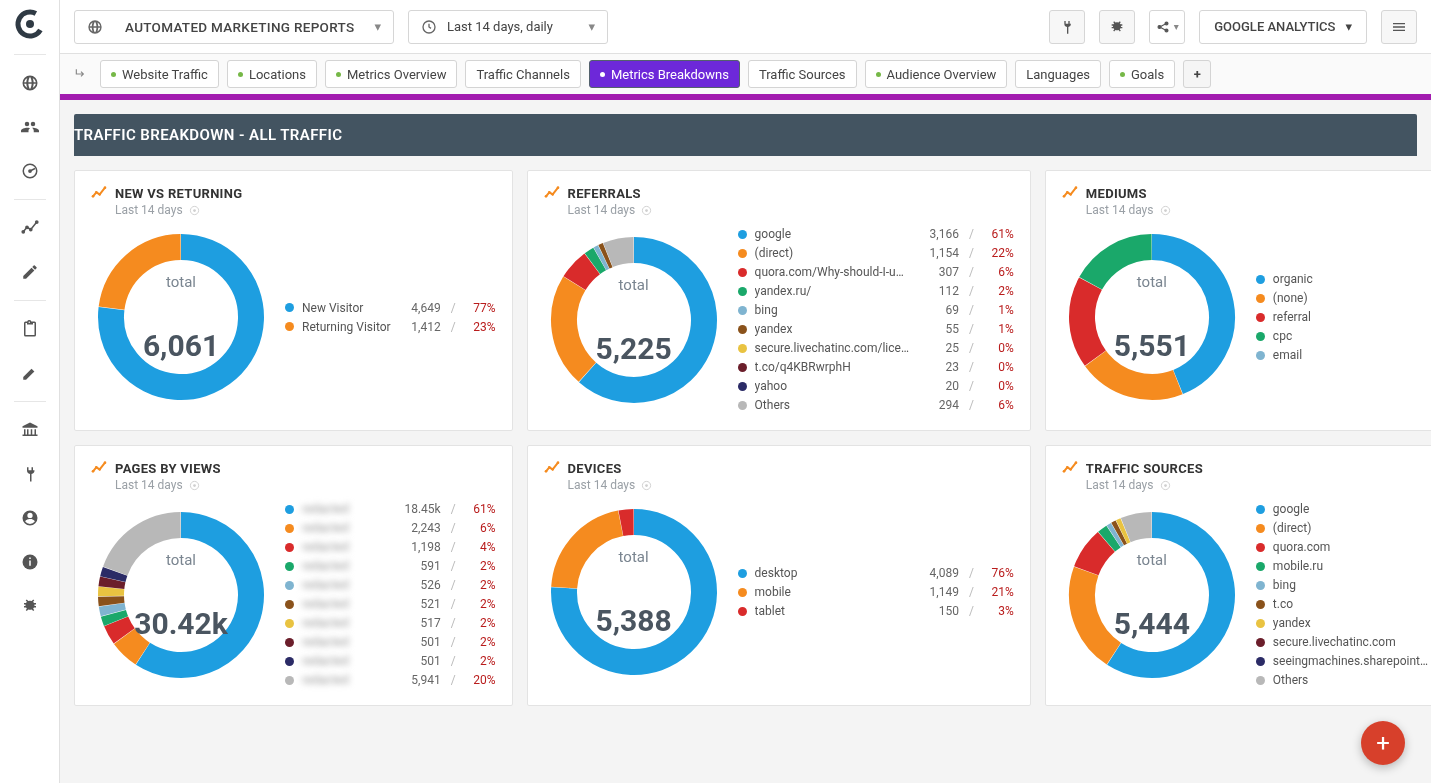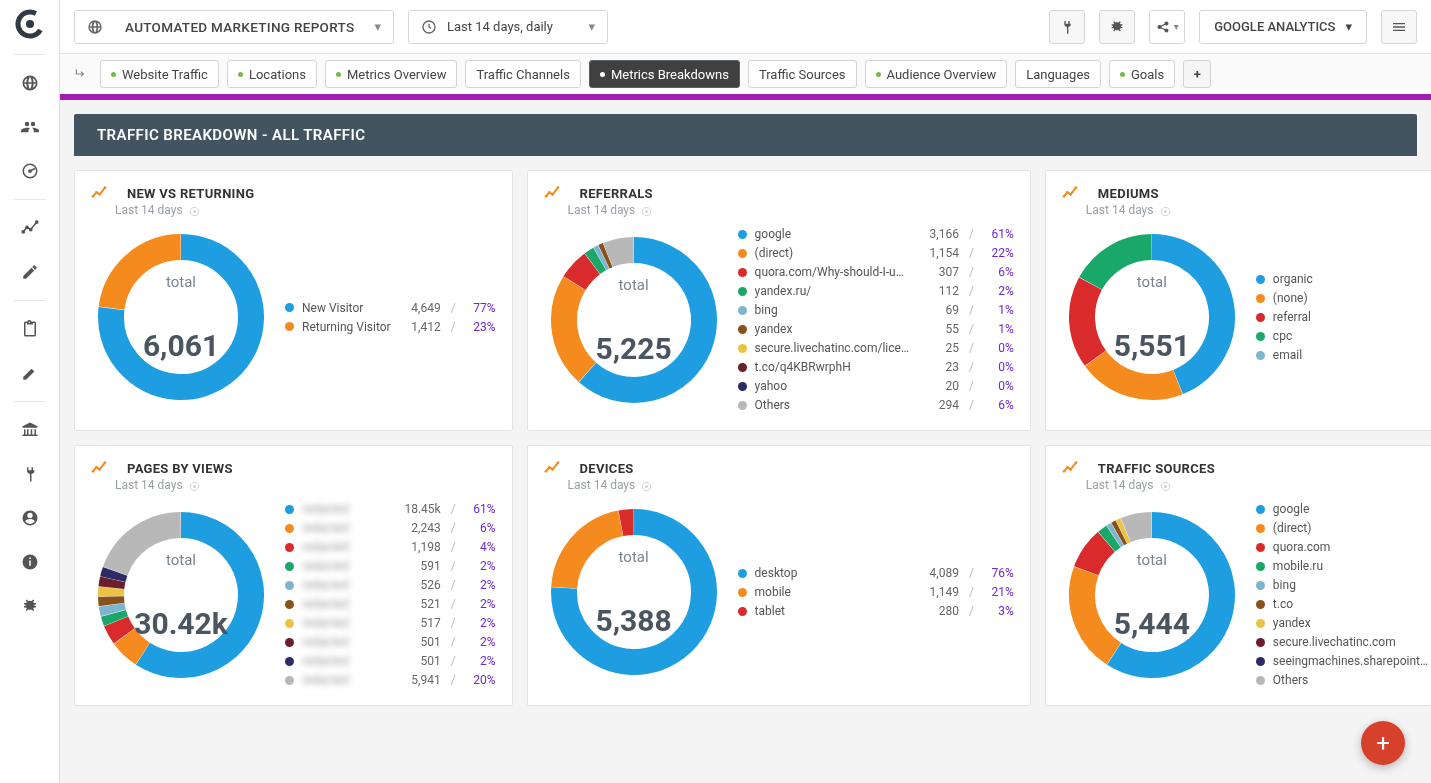--- a/index.html
+++ b/index.html
@@ -17,44 +17,44 @@
   .pill .caret { color:#888; }
   .report-title { text-transform:uppercase; letter-spacing:.3px; font-weight:500; font-size:13.5px;}
   .spacer { flex:1; }
   .sq-btn { width:36px; height:34px; border:1px solid #d6d6d6; background:#f7f7f7; border-radius:3px; display:flex; align-items:center; justify-content:center; color:#555; cursor:pointer;}
   .sq-btn.lite{ background:#fff;}
   .acct-pill { border:1px solid #d6d6d6; background:#fff; border-radius:3px; height:34px; display:flex; align-items:center; padding:0 14px; gap:10px; color:#444; cursor:pointer; font-weight:500;}
   .tabsbar { height:46px; background:#fafafa; border-bottom:6px solid #a21caf; display:flex; align-items:center; padding:0 14px; gap:8px;}
   .arrow-ind { color:#888; margin-right:4px;}
   .tab { height:28px; border:1px solid #d4d4d4; background:#fff; border-radius:3px; display:flex; align-items:center; padding:0 10px; gap:6px; color:#444; cursor:pointer; font-size:13px;}
   .tab .dot { width:5px; height:5px; border-radius:50%; background:#76b847;}
-  .tab.active { background:#404040; color:#fff; border-color:#53616c;}
+  .tab.active { background:#6d28d9; color:#fff; border-color:#53616c;}
   .tab.active .dot{ background:#fff; }
   .tab.plus { width:28px; justify-content:center; background:#f5f5f5;}
   .content { flex:1; overflow:auto; padding:14px; }
-  .section-title { background:#435461; color:#fff; padding:12px 23px; font-size:15px; font-weight:600; letter-spacing:.4px; border-radius:2px 2px 0 0;}
+  .section-title { background:#435461; color:#fff; padding:12px 0; font-size:15px; font-weight:600; letter-spacing:.4px; border-radius:2px 2px 0 0;}
   .grid { display:grid; grid-template-columns: repeat(3, 1fr); gap:14px; margin-top:14px;}
   .card { background:#fff; border:1px solid #e3e3e3; border-radius:2px; padding:14px 16px 18px; min-height:260px;}
   .card-head { display:flex; flex-direction:column; gap:2px; margin-bottom:10px;}
-  .card-title-row { display:flex; align-items:center; gap:20px;}
+  .card-title-row { display:flex; align-items:center; gap:8px;}
   .card-title { font-size:13px; font-weight:700; color:#333; letter-spacing:.3px;}
-  .card-sub { font-size:12px; color:#9aa0a6; margin-left:24px; display:flex; align-items:flex-end; gap:6px;}
+  .card-sub { font-size:12px; color:#9aa0a6; margin-left:24px; display:flex; align-items:center; gap:6px;}
   .card-body { display:flex; gap:14px; align-items:center;}
   .donut-wrap { position:relative; width:180px; height:180px; flex-shrink:0;}
   .donut-center { position:absolute; inset:0; display:flex; flex-direction:column; align-items:center; justify-content:center; color:#5a6570;gap:40px;}
   .donut-center .lbl{ font-size:15px; color:#7a8590;}
   .donut-center .val{ font-size:30px; font-weight:700; color:#4a5560; line-height:1;}
   .legend { flex:1; display:flex; flex-direction:column; gap:5px; font-size:12px; color:#444; min-width:0;}
   .lrow { display:flex; align-items:center; gap:8px; white-space:nowrap;}
   .lrow .sw { width:9px; height:9px; border-radius:50%; flex-shrink:0;}
   .lrow .name { flex:1; overflow:hidden; text-overflow:ellipsis; color:#555;}
   .lrow .name.blur { filter: blur(3px); color:#999;}
   .lrow .num { color:#666; min-width:42px; text-align:right;}
   .lrow .slash{ color:#bbb; padding:0 2px;}
-  .lrow .pct { color:#6d28d9; min-width:30px; text-align:right;}
+  .lrow .pct { color:#b91c1c; min-width:30px; text-align:right;}
   .fab { position:fixed; right:26px; bottom:18px; width:44px; height:44px; border-radius:50%; background:#d7402b; color:#fff; display:flex; align-items:center; justify-content:center; box-shadow:0 3px 10px rgba(0,0,0,.25); font-size:24px; cursor:pointer;}
   svg { display:block; }
 </style>
 </head>
 <body>
 
 <div class="app">
   <aside class="sidebar">
     <div class="logo">
       <svg width="34" height="34" viewBox="0 0 34 34">
@@ -611,21 +611,21 @@
                 <div class="lrow">
                   <span class="sw" style="background: rgb(245, 139, 31);"></span>
                   <span class="name">mobile</span>
                   <span class="num">1,149</span>
                   <span class="slash">/</span>
                   <span class="pct">21%</span>
                 </div>
                 <div class="lrow">
                   <span class="sw" style="background: rgb(217, 43, 43);"></span>
                   <span class="name">tablet</span>
-                  <span class="num">280</span>
+                  <span class="num">150</span>
                   <span class="slash">/</span>
                   <span class="pct">3%</span>
                 </div>
               </div>
             </div>
           </div>
           <div class="card">
             <div class="card-head">
               <div class="card-title-row">
                 <svg width="16" height="16" viewBox="0 0 24 24">

